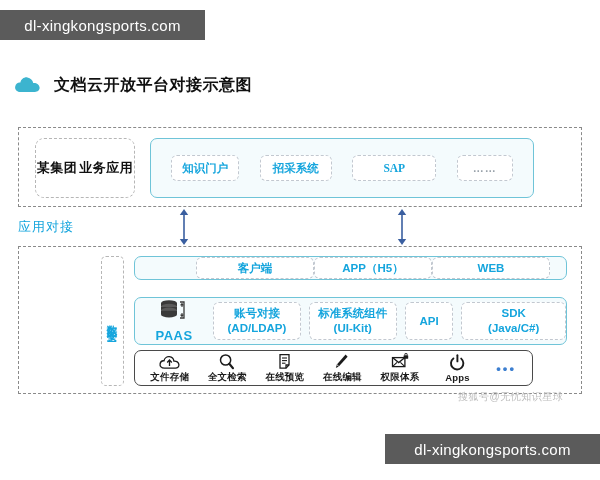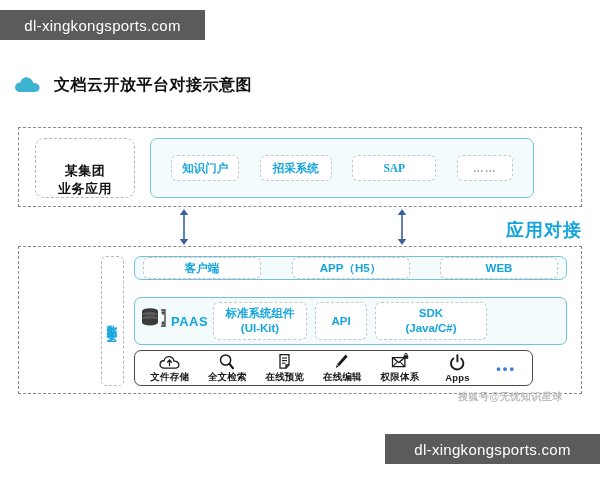--- a/index.html
+++ b/index.html
@@ -18,21 +18,21 @@
     font-size:15px;
     letter-spacing:.3px;
     display:flex;align-items:center;justify-content:center;
   }
   #wm-top{left:0;top:10px;width:205px;height:30px;}
   #wm-bottom{left:385px;top:434px;width:215px;height:30px;}
 
   .wm-faint{
     position:absolute;left:458px;top:390px;
     font-size:10px;color:#bcbcbc;
-    white-space:nowrap;letter-spacing:.5px;font-weight:bold;
+    white-space:nowrap;letter-spacing:.5px;
   }
 
   
   #header{
     position:absolute;left:14px;top:74px;
     display:flex;align-items:center;gap:12px;
   }
   #cloud-icon{width:28px;height:22px;display:block;}
   #page-title{
     font-size:16px;font-weight:bold;color:#111111;
@@ -48,22 +48,22 @@
   }
   #top-section{left:18px;top:127px;width:564px;height:80px;}
   #bottom-section{left:18px;top:246px;width:564px;height:148px;}
 
   
   #biz-label-box{
     position:absolute;left:16px;top:10px;
     width:100px;height:60px;
     border:1px dashed #b6b6b6;border-radius:9px;
     background:#ffffff;box-sizing:border-box;
-    display:flex;flex-direction:column;
-    align-items:center;justify-content:flex-end;
+    display:flex;
+    align-items:center;justify-content:center;
     gap:2px;
   }
   #biz-label-box span{
     font-size:13px;font-weight:bold;color:#111111;
     line-height:1.25;letter-spacing:.5px;
   }
 
   
   .teal-panel{
     position:absolute;
@@ -96,60 +96,60 @@
   #chip-sap{width:84px;height:26px;font-family:Liberation Serif, serif;}
   #chip-dots{width:56px;height:26px;color:#9aa3ab;letter-spacing:1px;font-size:11px;}
 
   
   #link-layer{position:absolute;left:18px;top:207px;width:564px;height:39px;}
   .darrow{position:absolute;top:2px;}
   #arrow-left{left:160px;}
   #arrow-right{left:378px;}
   #link-label{
     position:absolute;left:0;right:0;top:11px;
-    text-align:right;
-    font-size:18px;font-weight:bold;color:#15a5dd;
+    text-align:left;
+    font-size:13px;font-weight:normal;color:#15a5dd;
     letter-spacing:1px;
   }
 
   
   #sec-box{
     position:absolute;left:82px;top:9px;
     width:23px;height:130px;
     border:1px dashed #b6b6b6;border-radius:5px;
     background:#ffffff;box-sizing:border-box;
     display:flex;align-items:center;justify-content:center;
   }
   #sec-box span{
     writing-mode:vertical-rl;
     font-size:10.5px;font-weight:bold;color:#15a5dd;
     letter-spacing:2px;
   }
 
   
   #client-panel{left:115px;top:9px;width:433px;height:24px;
-                justify-content:space-between;padding:0 8px;}
+                justify-content:flex-end;padding:0 16px;}
   #paas-panel{left:115px;top:50px;width:433px;height:48px;
               padding-left:8px;gap:8px;}
   #service-panel{
     position:absolute;left:115px;top:103px;width:399px;height:36px;
     border:1.3px solid #4a4a4a;border-radius:7px;
     background:#ffffff;box-sizing:border-box;
     display:flex;align-items:center;justify-content:space-around;
     padding:0 6px;
   }
 
   #chip-client{width:118px;height:22px;}
   #chip-app{width:118px;height:22px;}
   #chip-web{width:118px;height:22px;}
 
   
   #paas-cell{
     width:62px;height:42px;
-    display:flex;flex-direction:row;
+    display:flex;flex-direction:column;
     align-items:center;justify-content:center;gap:1px;
     flex:0 0 auto;
   }
   #paas-cell .paas-label{
     font-size:13px;font-weight:bold;color:#15a5dd;letter-spacing:.5px;
   }
   #chip-account{width:94px;height:38px;}
   #chip-uikit{width:94px;height:38px;}
   #chip-api{width:52px;height:38px;}
   #chip-sdk{width:112px;height:38px;}
@@ -258,20 +258,24 @@
           <rect x="2" y="11.8" width="16" height="3.4" fill="#3a3a3a"></rect>
           <ellipse cx="10" cy="15.4" rx="8" ry="3" fill="#3a3a3a"></ellipse>
           <path d="M21 3 h4 v16 h-4" fill="none" stroke="#3a3a3a" stroke-width="1.3"></path>
           <path d="M23 8 l0 -3 M21.6 6.4 L23 4.6 L24.4 6.4" fill="none" stroke="#3a3a3a" stroke-width="1.1"></path>
           <path d="M23 14 l0 3 M21.6 15.6 L23 17.4 L24.4 15.6" fill="none" stroke="#3a3a3a" stroke-width="1.1"></path>
         </svg>
       </span>
       <span class="paas-label">PAAS</span>
     </div>
 
+    <div class="chip" id="chip-account">
+      <span>账号对接</span>
+      <span class="sub">(AD/LDAP)</span>
+    </div>
     <div class="chip" id="chip-uikit">
       <span>标准系统组件</span>
       <span class="sub">(UI-Kit)</span>
     </div>
     <div class="chip" id="chip-api">
       <span>API</span>
     </div>
     <div class="chip" id="chip-sdk">
       <span>SDK</span>
       <span class="sub">(Java/C#)</span>

